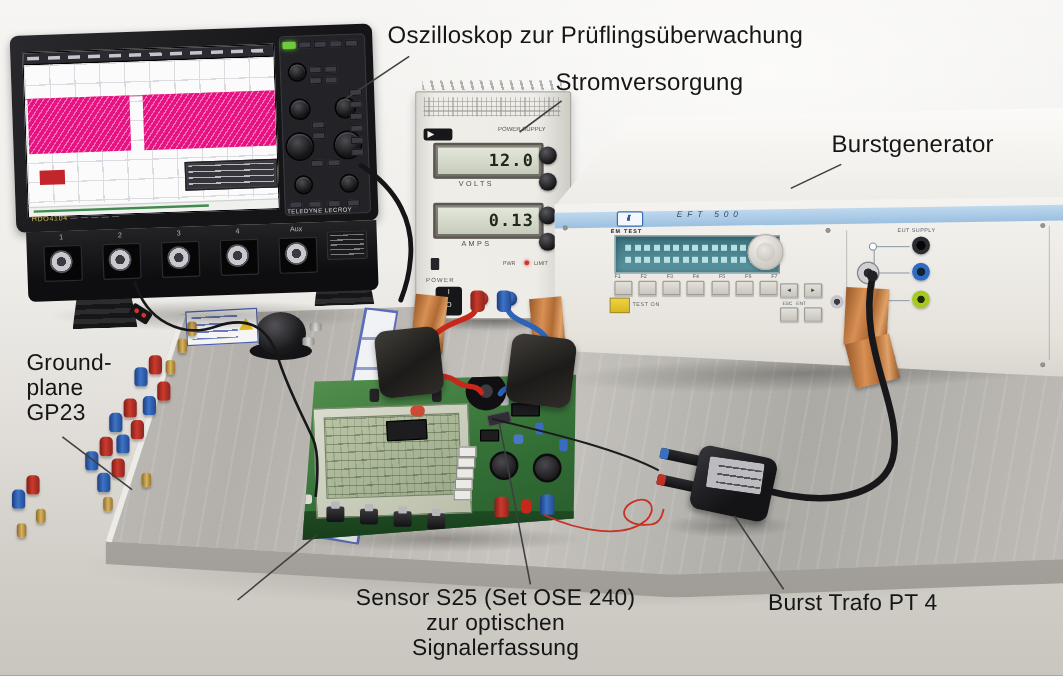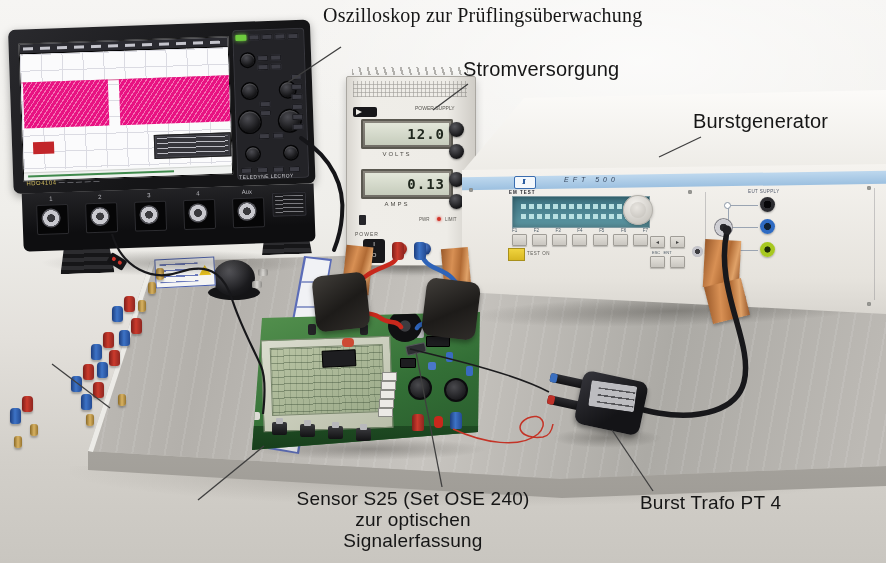--- a/index.html
+++ b/index.html
@@ -498,23 +498,28 @@
   <div class="trafo">
     <div class="prong" style="left:0px;top:18px;"></div>
     <div class="prong" style="left:2px;top:40px;"></div>
     <div class="tip" style="left:0px;top:18px;background:#3a6fc0;"></div>
     <div class="tip" style="left:2px;top:40px;background:#c03028;"></div>
     <div class="body">
       <div class="label"></div>
     </div>
   </div>
 
-  <div class="ann" style="left:323px;top:4px;font-family:Liberation Serif, serif;">Oszilloskop zur Prüflingsüberwachung</div>
+  <div class="ann" style="left:323px;top:19px;">Oszilloskop zur Prüflingsüberwachung</div>
   <div class="ann" style="left:463px;top:58px;">Stromversorgung</div>
   <div class="ann" style="left:693px;top:110px;">Burstgenerator</div>
+  <div class="ann small" style="left:22px;top:293px;">
+    <span>Ground-</span><br>
+    <span>plane</span><br>
+    <span>GP23</span>
+  </div>
   <div class="ann small" style="left:283px;top:489px;width:260px;text-align:center;white-space:normal;">
     <span>Sensor S25 (Set OSE 240)</span><br>
     <span>zur optischen Signalerfassung</span>
   </div>
   <div class="ann small" style="left:640px;top:493px;">Burst Trafo PT 4</div>
 
   <svg style="position:absolute;left:0;top:0;width:886px;height:563px;z-index:50;pointer-events:none;">
     <line x1="341" y1="47" x2="287" y2="83" stroke="#3f3f3f" stroke-width="1.3"></line>
     <line x1="468" y1="84" x2="433" y2="110" stroke="#3f3f3f" stroke-width="1.3"></line>
     <line x1="701" y1="137" x2="659" y2="157" stroke="#3f3f3f" stroke-width="1.3"></line>

